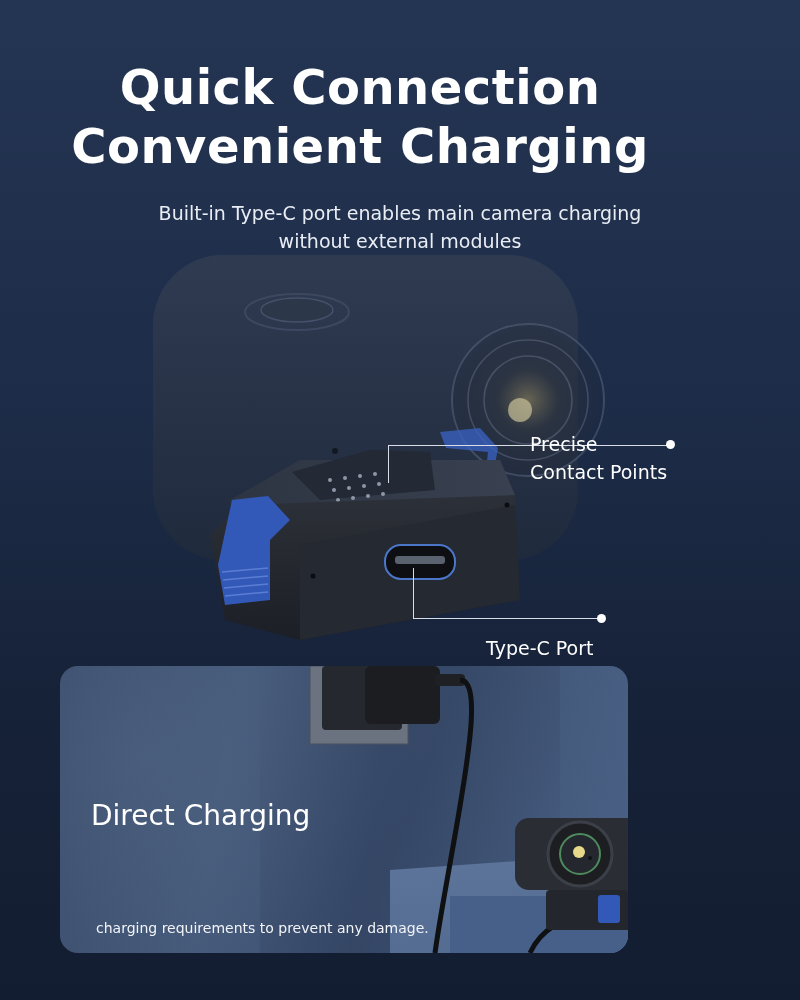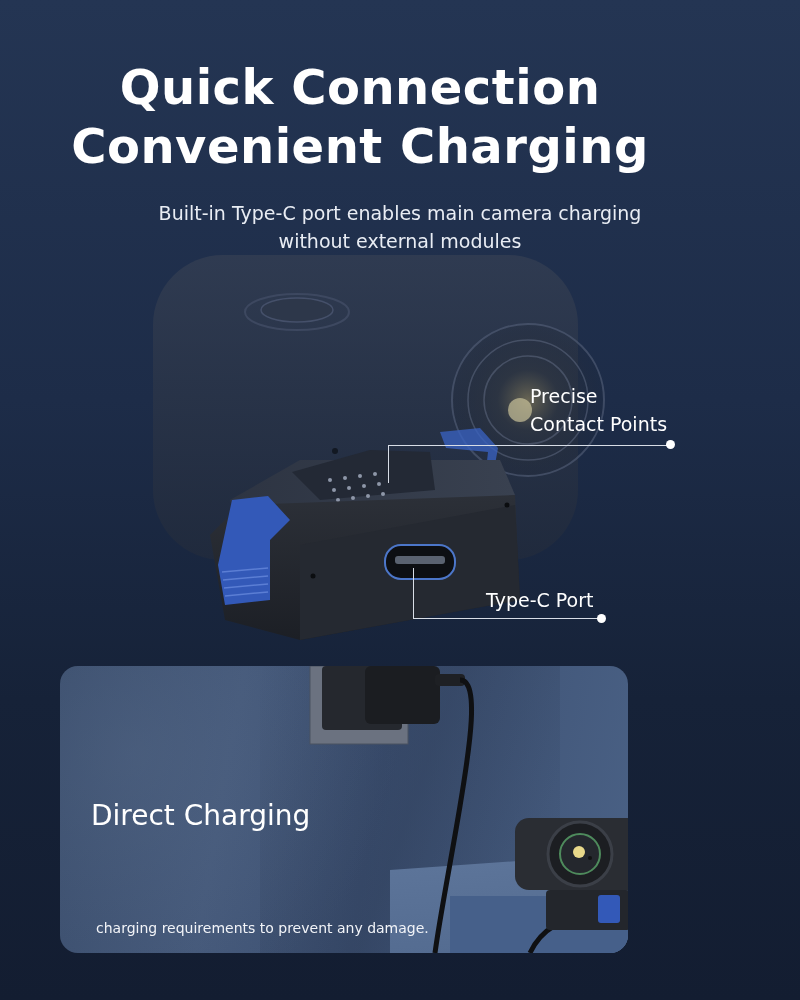--- a/index.html
+++ b/index.html
@@ -19,21 +19,21 @@
     position:absolute; left:0; width:800px; text-align:center;
     font-size:19px; line-height:28px; color:#e9edf4;
   }
   .sub1 { top:199px; }
   .sub2 { top:227px; }
 
   
   .product { position:absolute; left:0; top:0; width:800px; height:660px; }
 
   .callout-text {
-    position:absolute; font-size:19px; line-height:28px; color:#ffffff;
+    position:absolute; font-size:19px; line-height:28px; color:#ffffff;margin-top:48px;
   }
   .cp1 { left:530px; top:382px; }
   .cp2 { left:530px; top:410px; }
   .tc  { left:486px; top:586px; }
   .line { position:absolute; background:#d8dde6; }
   .dot { position:absolute; width:9px; height:9px; border-radius:50%; background:#ffffff; }
 
   
   .panel {
     position:absolute; left:60px; top:666px; width:568px; height:287px;

